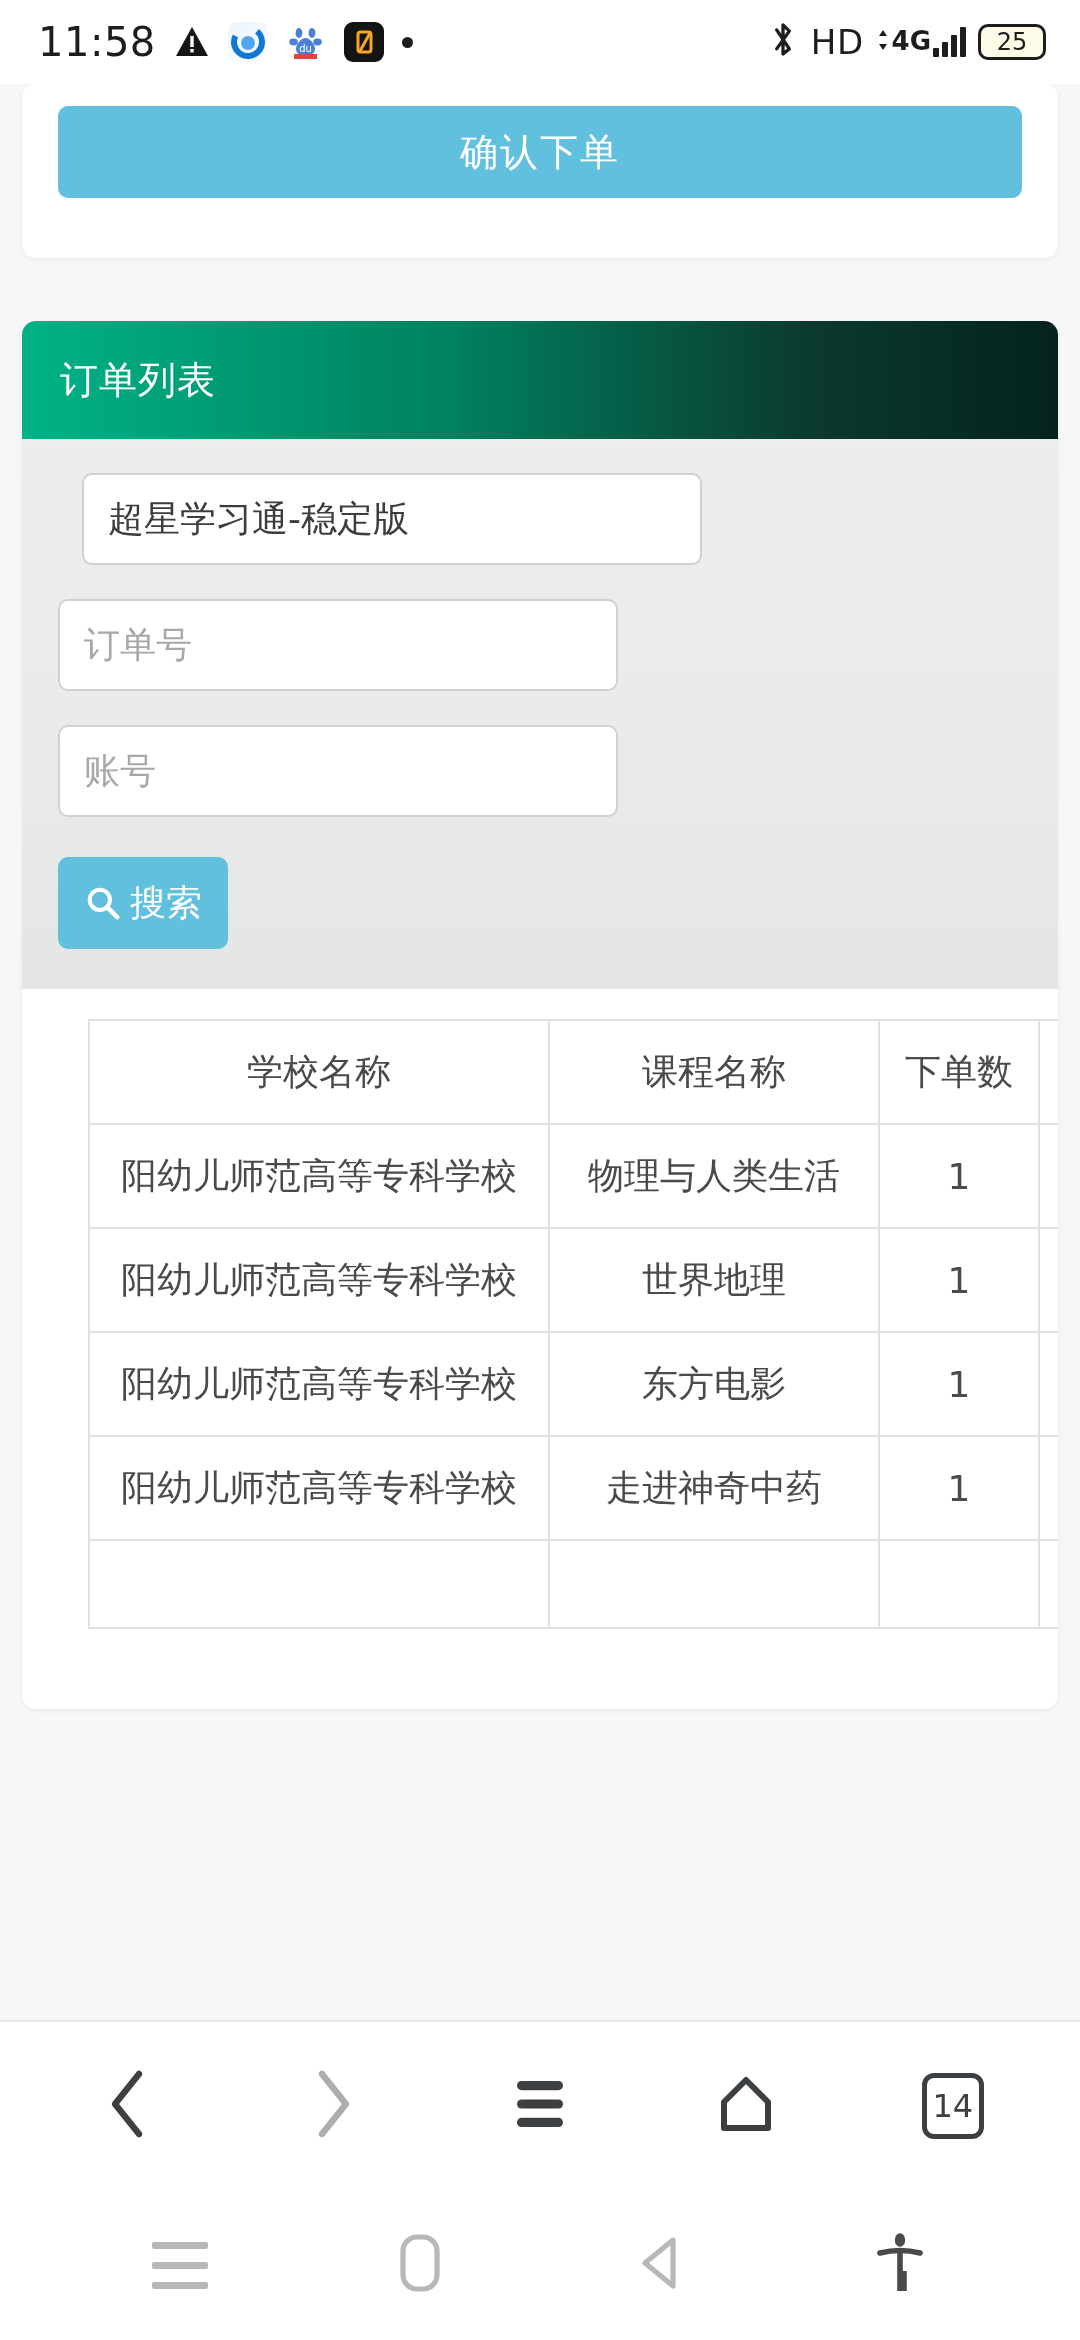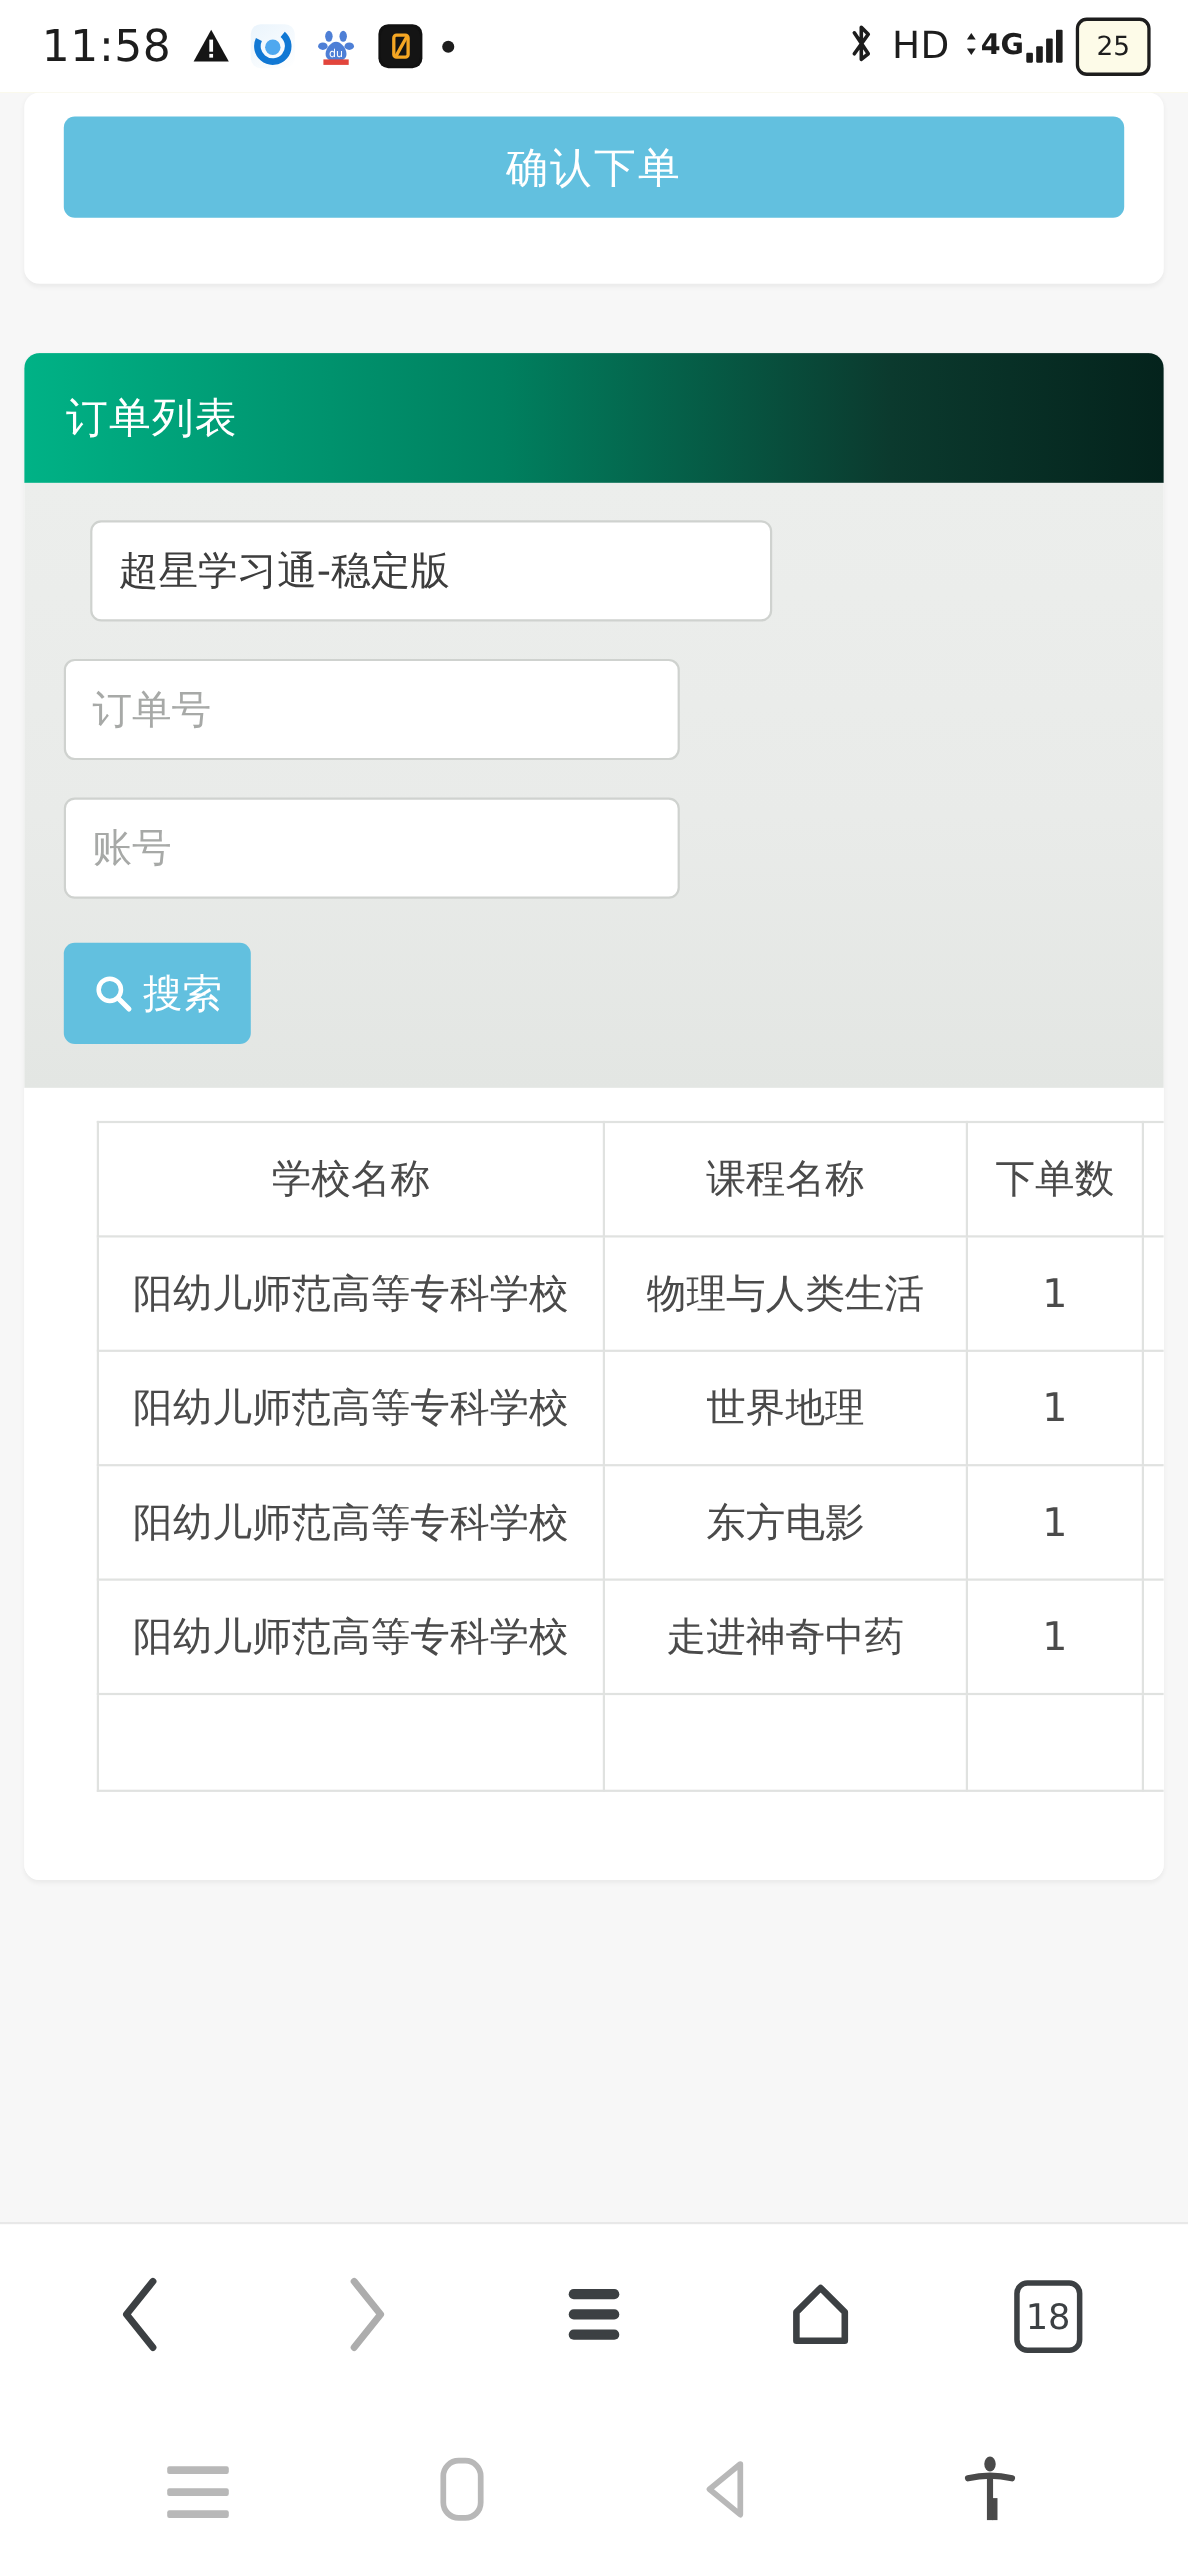--- a/index.html
+++ b/index.html
@@ -73,21 +73,21 @@
   }
   .bars { display:flex; align-items:flex-end; gap:3px; height:30px; }
   .bars i { width:6px; background:#1d1d1d; border-radius:1px; display:block; }
   .bars i:nth-child(1){ height:9px; }
   .bars i:nth-child(2){ height:15px; }
   .bars i:nth-child(3){ height:22px; }
   .bars i:nth-child(4){ height:30px; }
   .battery {
     border: 3px solid #1d1d1d;
     border-radius: 10px;
-    width: 68px; height: 53px;
+    width: 68px; height: 36px;
     display:flex; align-items:center; justify-content:center;
     background:#fdfbe8;
   }
   .battery span { font-size:24px; color:#1d1d1d; line-height:1; }
 
   
   .web {
     flex: 1;
     overflow: hidden;
     background: #f7f7f7;
@@ -437,21 +437,21 @@
     <div class="nav-btn">
       <span>
         <svg width="64" height="64" viewBox="0 0 32 32">
           <path d="M16 4 L27 15 L27 28 L5 28 L5 15 Z" fill="none" stroke="#3c4043" stroke-width="3" stroke-linejoin="round"></path>
         </svg>
       </span>
     </div>
 
     <div class="nav-btn">
       <span class="tab-count">
-        <span>18</span>
+        <span>14</span>
       </span>
     </div>
   </div>
 
   <div class="sys-nav">
     <div class="sys-btn">
       <span class="sys-lines">
         <i></i>
           <i></i>
           <i></i>

